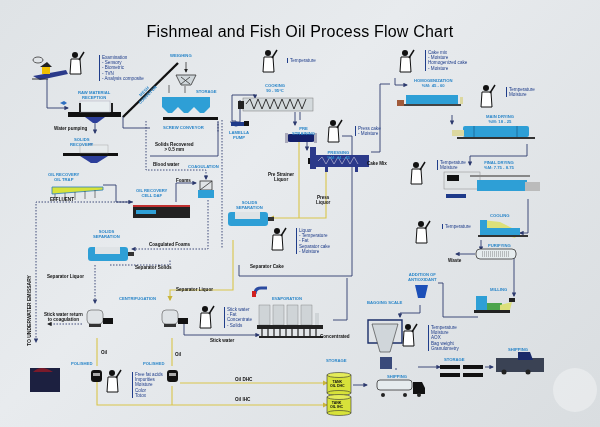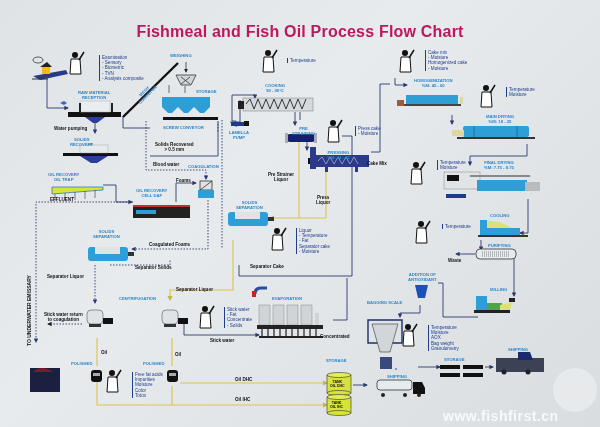--- a/index.html
+++ b/index.html
@@ -5,21 +5,21 @@
   * { box-sizing: border-box; margin: 0; padding: 0; }
   html, body { width: 600px; height: 427px; overflow: hidden; }
   body {
     background: linear-gradient(135deg, #dfe3e6 0%, #e8ebee 40%, #d9dde0 100%);
     font-family: "Liberation Sans", sans-serif;
     position: relative;
   }
   .stage { position: absolute; left: 0; top: 0; width: 600px; height: 427px; }
   .title {
     position: absolute; left: 0; width: 600px; top: 23px; text-align: center;
-    font-size: 16px; font-weight: bold; color: #be185d; letter-spacing: 0.2px;
+    font-size: 16px; font-weight: normal; color: #000000; letter-spacing: 0.2px;
   }
   .lbl { position: absolute; font-size: 4.6px; line-height: 5.2px; white-space: nowrap; }
   .blue { color: #2a86c9; font-weight: bold; text-transform: uppercase; font-size: 4.2px; }
   .navy { color: #1f3d8a; }
   .black { color: #111; font-weight: bold; }
   .center { text-align: center; }
   .vert { transform: rotate(-90deg); transform-origin: left top; }
   .wm-cn { position: absolute; left: 432px; top: 386px; font-size: 18px; color: rgba(255,255,255,0.75); font-weight: bold; letter-spacing: 1px; }
   .wm-url { position: absolute; left: 443px; top: 408px; font-size: 14px; color: rgba(255,255,255,0.8); font-weight: bold; letter-spacing: 0.5px; }
   svg { position: absolute; left: 0; top: 0; }
@@ -442,15 +442,14 @@
 <div class="lbl navy scientist-list" style="left:355px;top:126px;"><span>Press cake</span><br><span>- Moisture</span></div>
 <div class="lbl navy scientist-list" style="left:425px;top:50px;"><span>Cake mix</span><br><span>- Moisture</span><br><span>Homogenized cake</span><br><span>- Moisture</span></div>
 <div class="lbl navy scientist-list" style="left:506px;top:87px;"><span>Temperature</span><br><span>Moisture</span></div>
 <div class="lbl navy scientist-list" style="left:437px;top:160px;"><span>Temperature</span><br><span>Moisture</span></div>
 <div class="lbl navy scientist-list" style="left:442px;top:224px;"><span>Temperature</span></div>
 <div class="lbl navy scientist-list" style="left:296px;top:228px;"><span>Liquor</span><br><span>- Temperature</span><br><span>- Fat</span><br><span>Separator cake</span><br><span>- Moisture</span></div>
 <div class="lbl navy scientist-list" style="left:224px;top:307px;"><span>Stick water</span><br><span>- Fat</span><br><span>Concentrate</span><br><span>- Solids</span></div>
 <div class="lbl navy scientist-list" style="left:428px;top:325px;"><span>Temperature</span><br><span>Moisture</span><br><span>AOX</span><br><span>Bag weight</span><br><span>Granulometry</span></div>
 <div class="lbl navy scientist-list" style="left:132px;top:372px;"><span>Free fat acids</span><br><span>Impurities</span><br><span>Moisture</span><br><span>Color</span><br><span>Totox</span></div>
 
-<div class="wm-url">www.fishfirst.cn</div>
 
 </div>
 
 </body></html>

